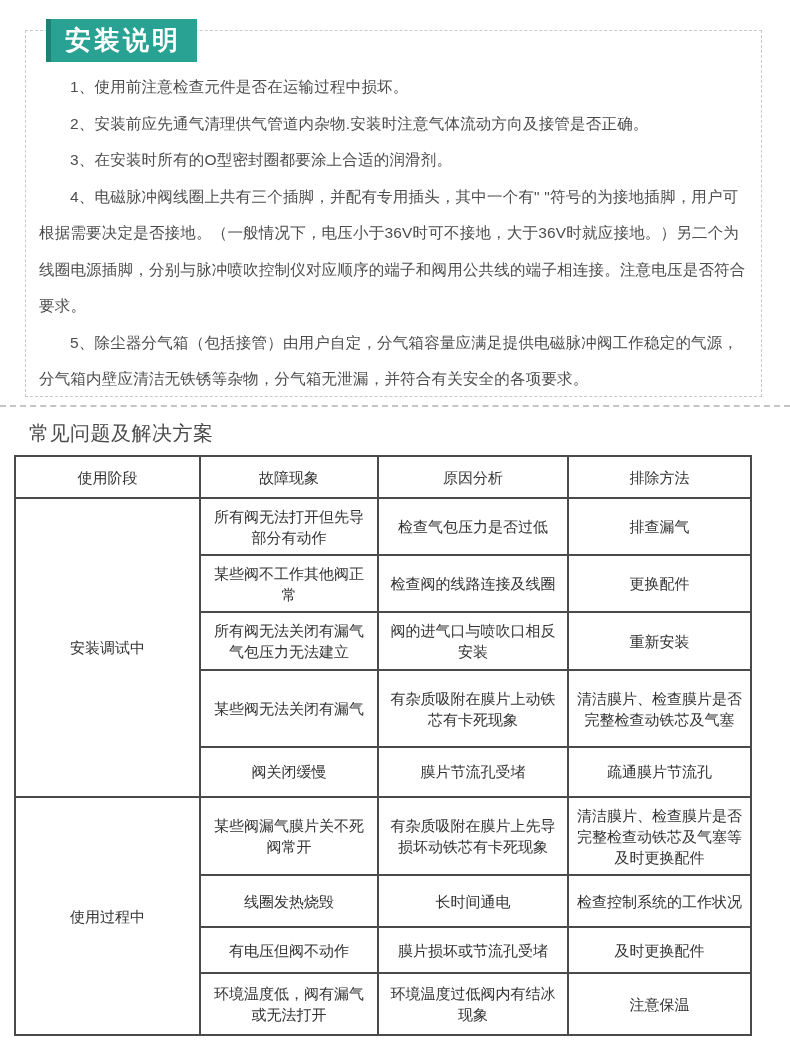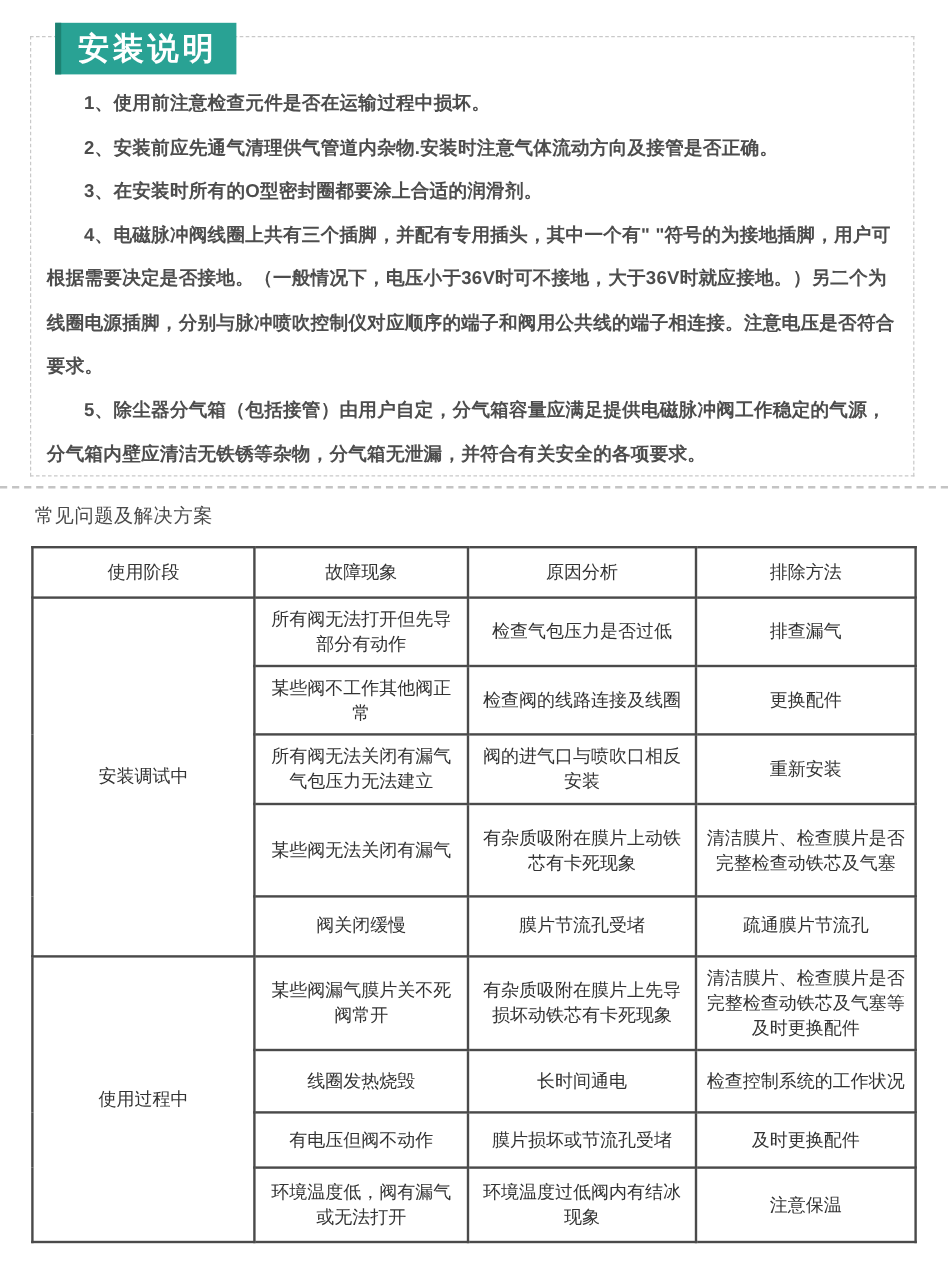--- a/index.html
+++ b/index.html
@@ -12,21 +12,20 @@
     overflow: hidden;
   }
 
   
   .instructions-box {
     position: absolute;
     left: 25px; top: 30px;
     width: 737px; height: 367px;
     border: 1px dashed #c9c9c9;
     padding: 38px 14px 0 13px;
-    font-weight: bold;
   }
   .instructions-box p {
     font-size: 15.5px;
     line-height: 36.5px;
     text-indent: 2em;
     color: #4d4d4d;
     letter-spacing: 0.2px;
   }
 
   
@@ -49,29 +48,29 @@
     position: absolute;
     left: 0; top: 405px;
     width: 790px;
     border-top: 2px dashed #c4c4c4;
   }
 
   
   .section-title {
     position: absolute;
     left: 29px; top: 420px;
-    font-size: 16px;
+    font-size: 20px;
     color: #4a4a4a;
     letter-spacing: 0.5px;
   }
 
   
   table.faq {
     position: absolute;
-    left: 26px; top: 455px;
+    left: 14px; top: 455px;
     width: 736px;
     border-collapse: collapse;
     table-layout: fixed;
   }
   table.faq th, table.faq td {
     border: 2px solid #4a4a4a;
     text-align: center;
     vertical-align: middle;
     font-size: 15px;
     font-weight: normal;

